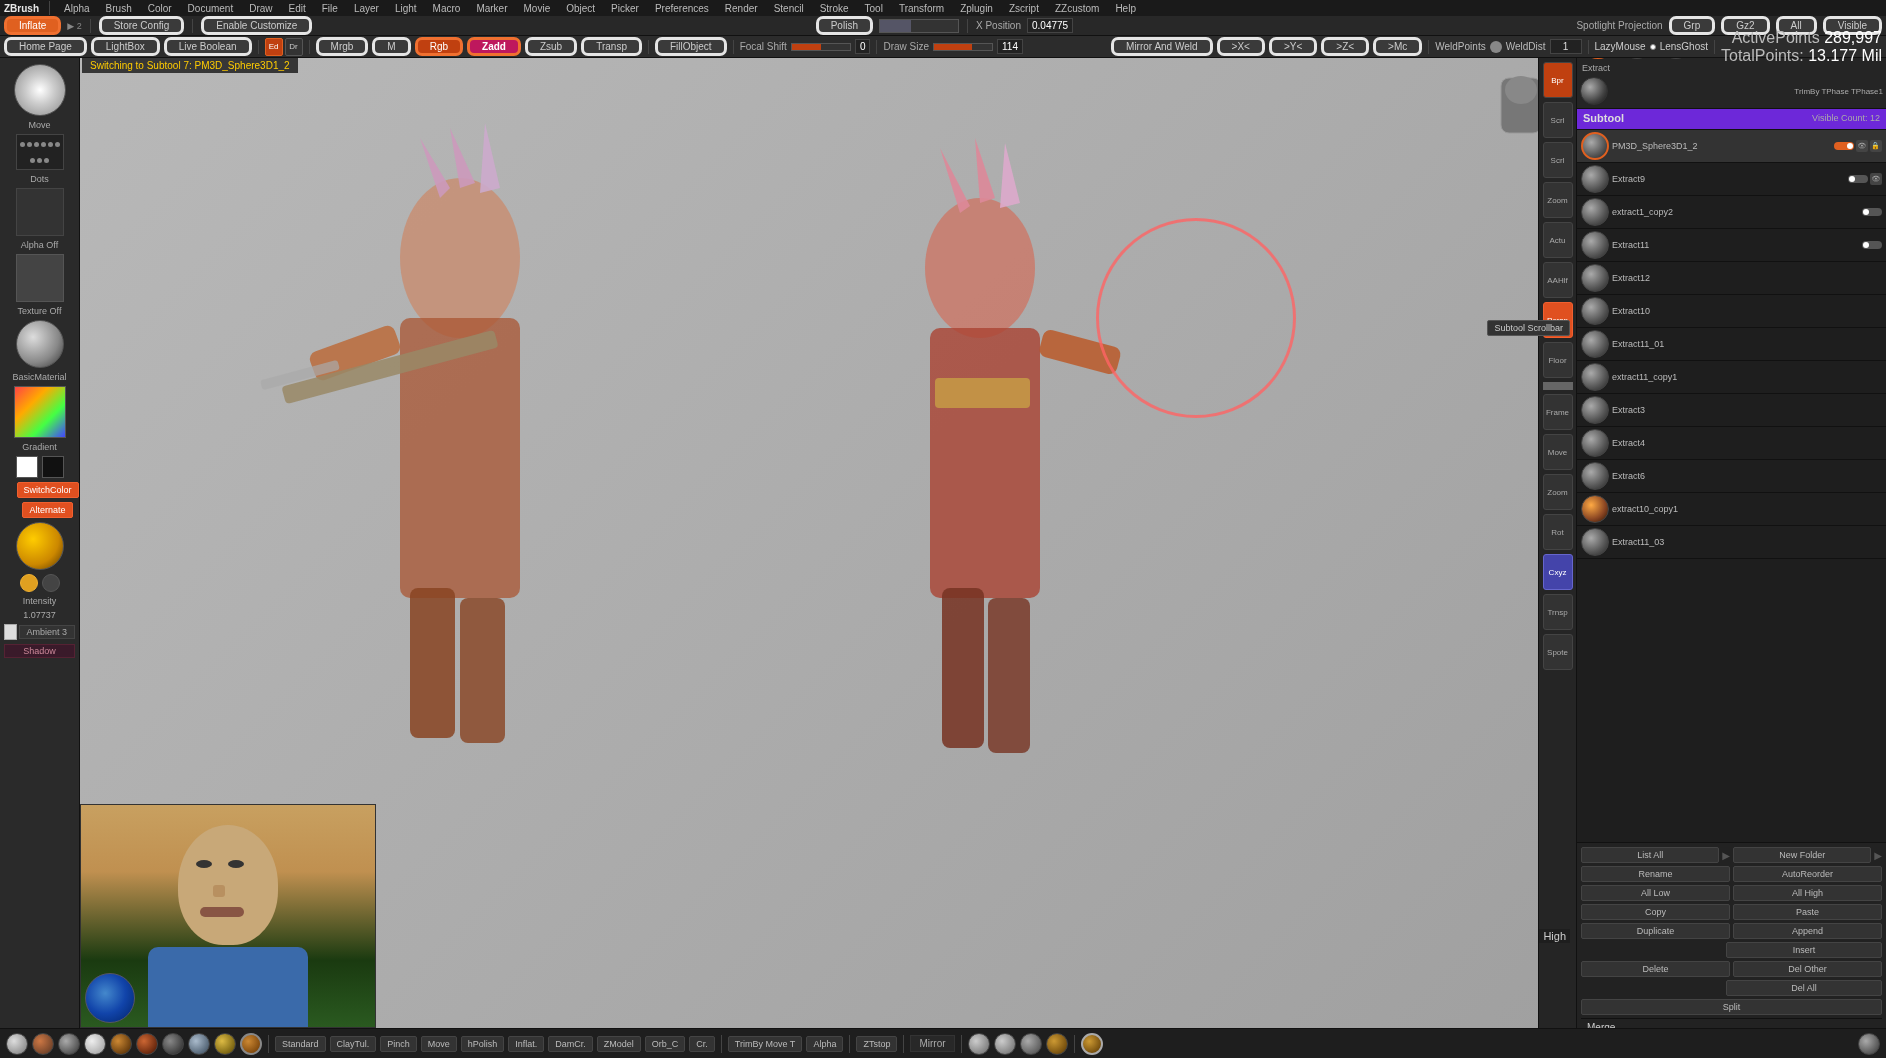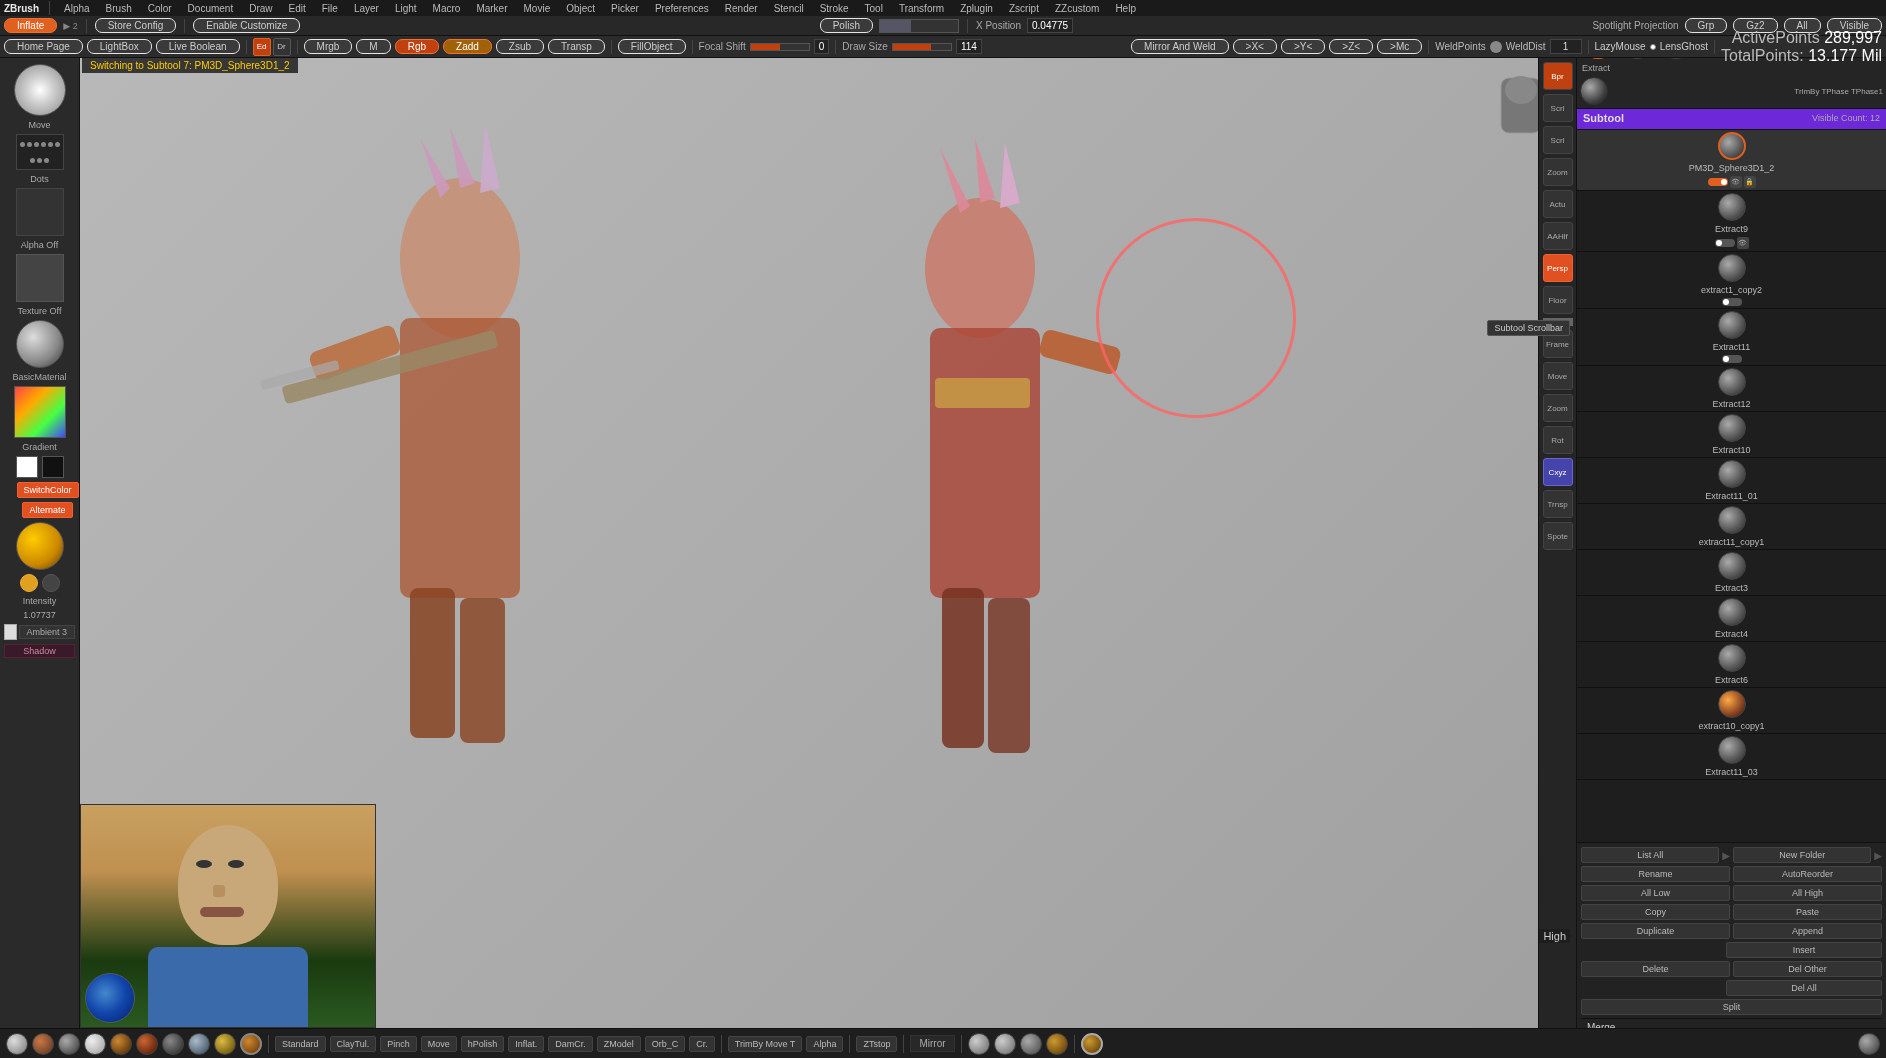--- a/index.html
+++ b/index.html
@@ -44,21 +44,21 @@
       align-items: center;
       padding: 0 4px;
       gap: 6px;
       font-size: 10px;
       color: #ccc;
       z-index: 100;
       border-bottom: 1px solid #111;
     }
     .toolbar-btn {
       background: #3a3a3a;
-      border: 1px solid #e5e5e5;
+      border: 3px solid #e5e5e5;
       color: #ccc;
       padding: 1px 12px;
       font-size: 10px;
       cursor: pointer;
       border-radius: 7px;
     }
     .toolbar-btn.active { background: #e06020; color: #fff; border-color: #f07030; }
     .toolbar-separator { width: 1px; height: 14px; background: #444; margin: 0 2px; }
     .toolbar-label { color: #aaa; font-size: 10px; }
     .toolbar-value { color: #fff; font-size: 10px; background: #222; border: 1px solid #444; padding: 1px 4px; }
@@ -312,21 +312,20 @@
     #subtool-list::-webkit-scrollbar-track { background: #1a1a1a; }
     #subtool-list::-webkit-scrollbar-thumb { background: #444; }
 
     .subtool-item {
       display: flex;
       align-items: center;
       padding: 2px 4px;
       border-bottom: 1px solid #111;
       gap: 3px;
       cursor: pointer;
-      flex-direction: column;
     }
     .subtool-item.active { background: #333; }
     .subtool-thumb {
       width: 28px; height: 28px;
       background: radial-gradient(circle at 35% 35%, #aaa, #555 60%, #222);
       border-radius: 50%;
       border: 1px solid #444;
       flex-shrink: 0;
     }
     .subtool-thumb.selected {
@@ -404,21 +403,21 @@
       bottom: 30px;
       background: #252525;
       display: flex;
       flex-direction: column;
       align-items: center;
       padding: 4px 2px;
       gap: 4px;
       border-left: 1px solid #111;
     }
     .ri-btn {
-      width: 30px; height: 28px;
+      width: 30px; height: 36px;
       background: #333;
       border: 1px solid #444;
       border-radius: 3px;
       display: flex;
       align-items: center;
       justify-content: center;
       cursor: pointer;
       font-size: 8px;
       color: #aaa;
     }
@@ -604,21 +603,21 @@
       <span style="font-size:8px;color:#fff;">Ed</span>
     </div>
     <div style="width:18px;height:18px;background:#333;border:1px solid #555;border-radius:2px;display:flex;align-items:center;justify-content:center;cursor:pointer;">
       <span style="font-size:8px;color:#ccc;">Dr</span>
     </div>
   </div>
   <div class="toolbar-separator"></div>
   <button class="toolbar-btn">Mrgb</button>
   <button class="toolbar-btn">M</button>
   <button class="toolbar-btn active" style="background:#c04010;">Rgb</button>
-  <button class="toolbar-btn active" style="background:#a16207;">Zadd</button>
+  <button class="toolbar-btn active" style="background:#be185d;font-weight:bold;">Zadd</button>
   <button class="toolbar-btn">Zsub</button>
   <button class="toolbar-btn">Transp</button>
   <div class="toolbar-separator"></div>
   <button class="toolbar-btn">FillObject</button>
   <div class="toolbar-separator"></div>
   <span class="toolbar-label">Focal Shift</span>
   <div style="width:60px;height:8px;background:#333;border:1px solid #555;position:relative;cursor:pointer;">
     <div style="width:50%;height:100%;background:#c04010;"></div>
   </div>
   <span class="toolbar-value">0</span>

